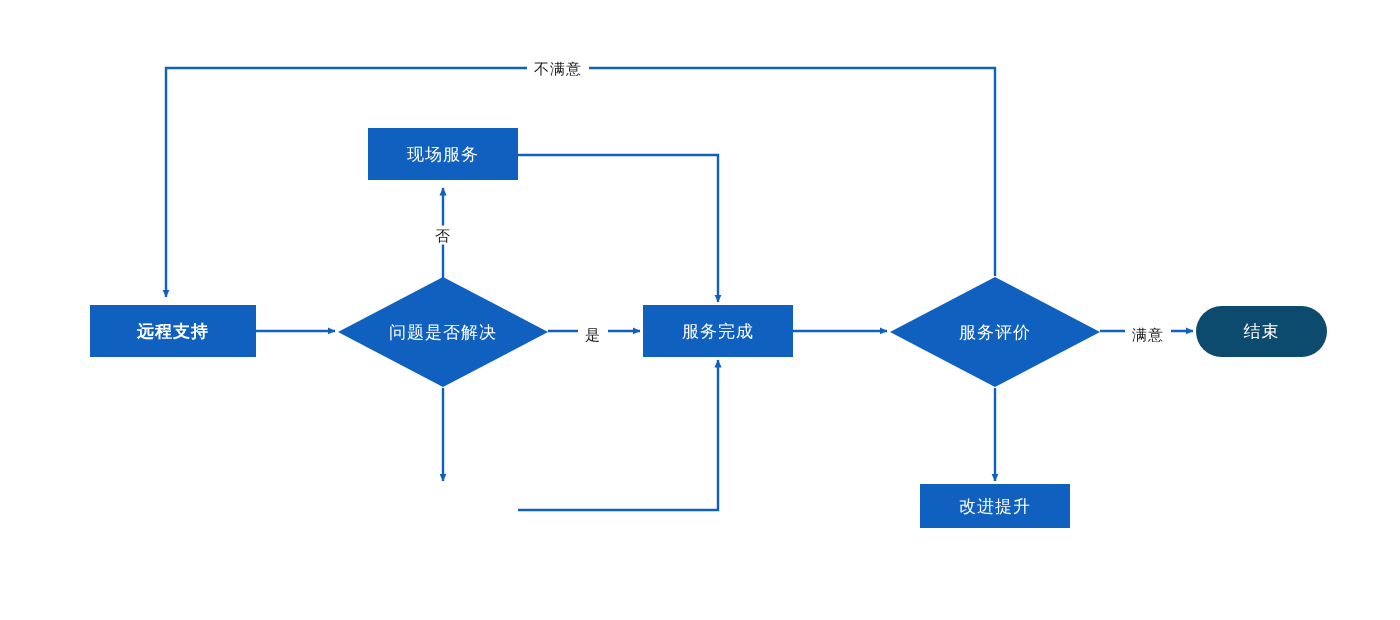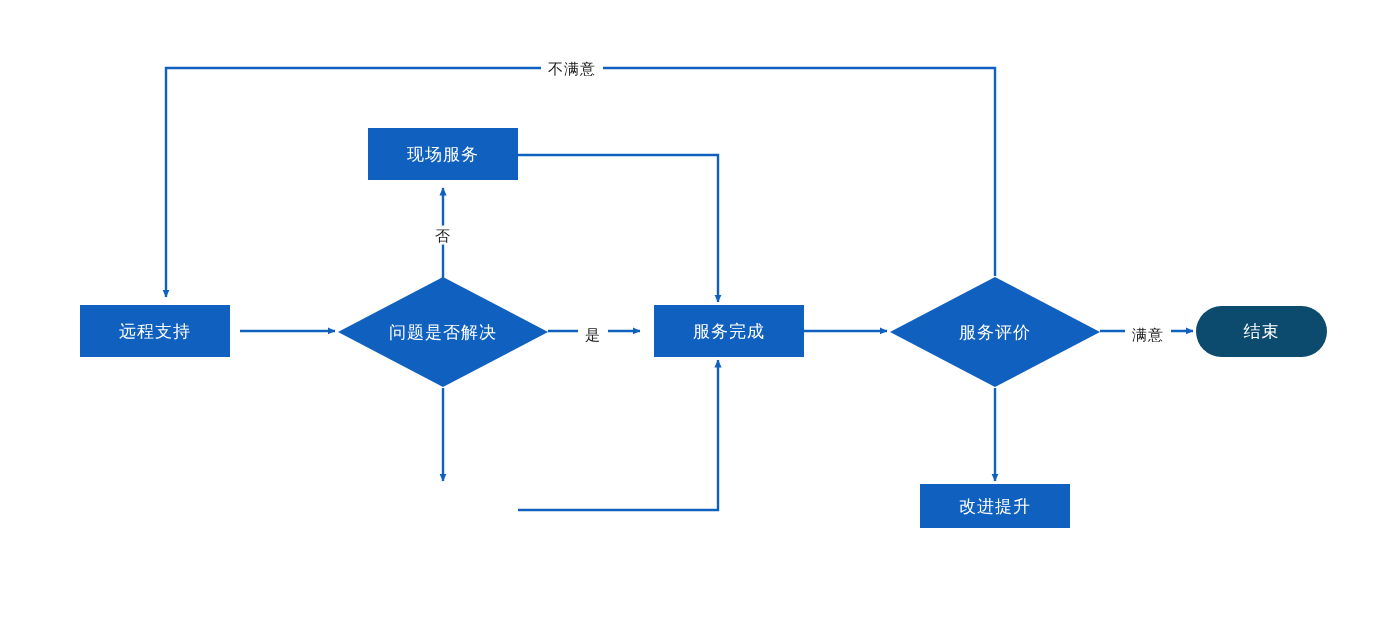--- a/index.html
+++ b/index.html
@@ -96,56 +96,56 @@
 
     <path d="M 518,510 L 718,510 L 718,360" fill="none" stroke="#1060bf" stroke-width="2.4" marker-end="url(#arrowhead)"></path>
 
     <path d="M 793,331 L 887,331" fill="none" stroke="#1060bf" stroke-width="2.4" marker-end="url(#arrowhead)"></path>
 
     <path d="M 1100,331 L 1193,331" fill="none" stroke="#1060bf" stroke-width="2.4" marker-end="url(#arrowhead)"></path>
 
     <path d="M 995,388 L 995,481" fill="none" stroke="#1060bf" stroke-width="2.4" marker-end="url(#arrowhead)"></path>
   </svg>
 
-  <div class="node node-process" style="left:80px; top:305px; width:150px; height:52px;">
+  <div class="node node-process" style="left:90px; top:305px; width:166px; height:52px;font-weight:bold;">
     <span class="node-text">远程支持</span>
   </div>
 
   <div class="node node-process" style="left:368px; top:128px; width:150px; height:52px;">
     <span class="node-text">现场服务</span>
   </div>
 
   <div class="node node-decision" style="left:338px; top:277px; width:210px; height:110px;">
     <svg class="diamond-shape" viewBox="0 0 210 110" preserveAspectRatio="none" xmlns="http://www.w3.org/2000/svg">
       <polygon points="105,0 210,55 105,110 0,55" fill="#1060bf"></polygon>
     </svg>
     <span class="node-text">问题是否解决</span>
   </div>
 
-  <div class="node node-process" style="left:643px; top:305px; width:150px; height:52px;margin-left:11px;">
+  <div class="node node-process" style="left:643px; top:305px; width:150px; height:52px;">
     <span class="node-text">服务完成</span>
   </div>
 
 
   <div class="node node-decision" style="left:890px; top:277px; width:210px; height:110px;">
     <svg class="diamond-shape" viewBox="0 0 210 110" preserveAspectRatio="none" xmlns="http://www.w3.org/2000/svg">
       <polygon points="105,0 210,55 105,110 0,55" fill="#1060bf"></polygon>
     </svg>
     <span class="node-text">服务评价</span>
   </div>
 
   <div class="node node-process" style="left:920px; top:484px; width:150px; height:44px;">
     <span class="node-text">改进提升</span>
   </div>
 
   <div class="node node-terminator" style="left:1196px; top:306px; width:131px; height:51px;">
     <span class="node-text">结束</span>
   </div>
 
-  <div class="edge-label" style="left:572px; top:68px;">不满意</div>
+  <div class="edge-label" style="left:558px; top:68px;">不满意</div>
 
   <div class="edge-label" style="left:443px; top:235px;">否</div>
 
   <div class="edge-label" style="left:593px; top:334px;">是</div>
 
   <div class="edge-label" style="left:1148px; top:334px;">满意</div>
 
 </div>
 
 </body></html>

